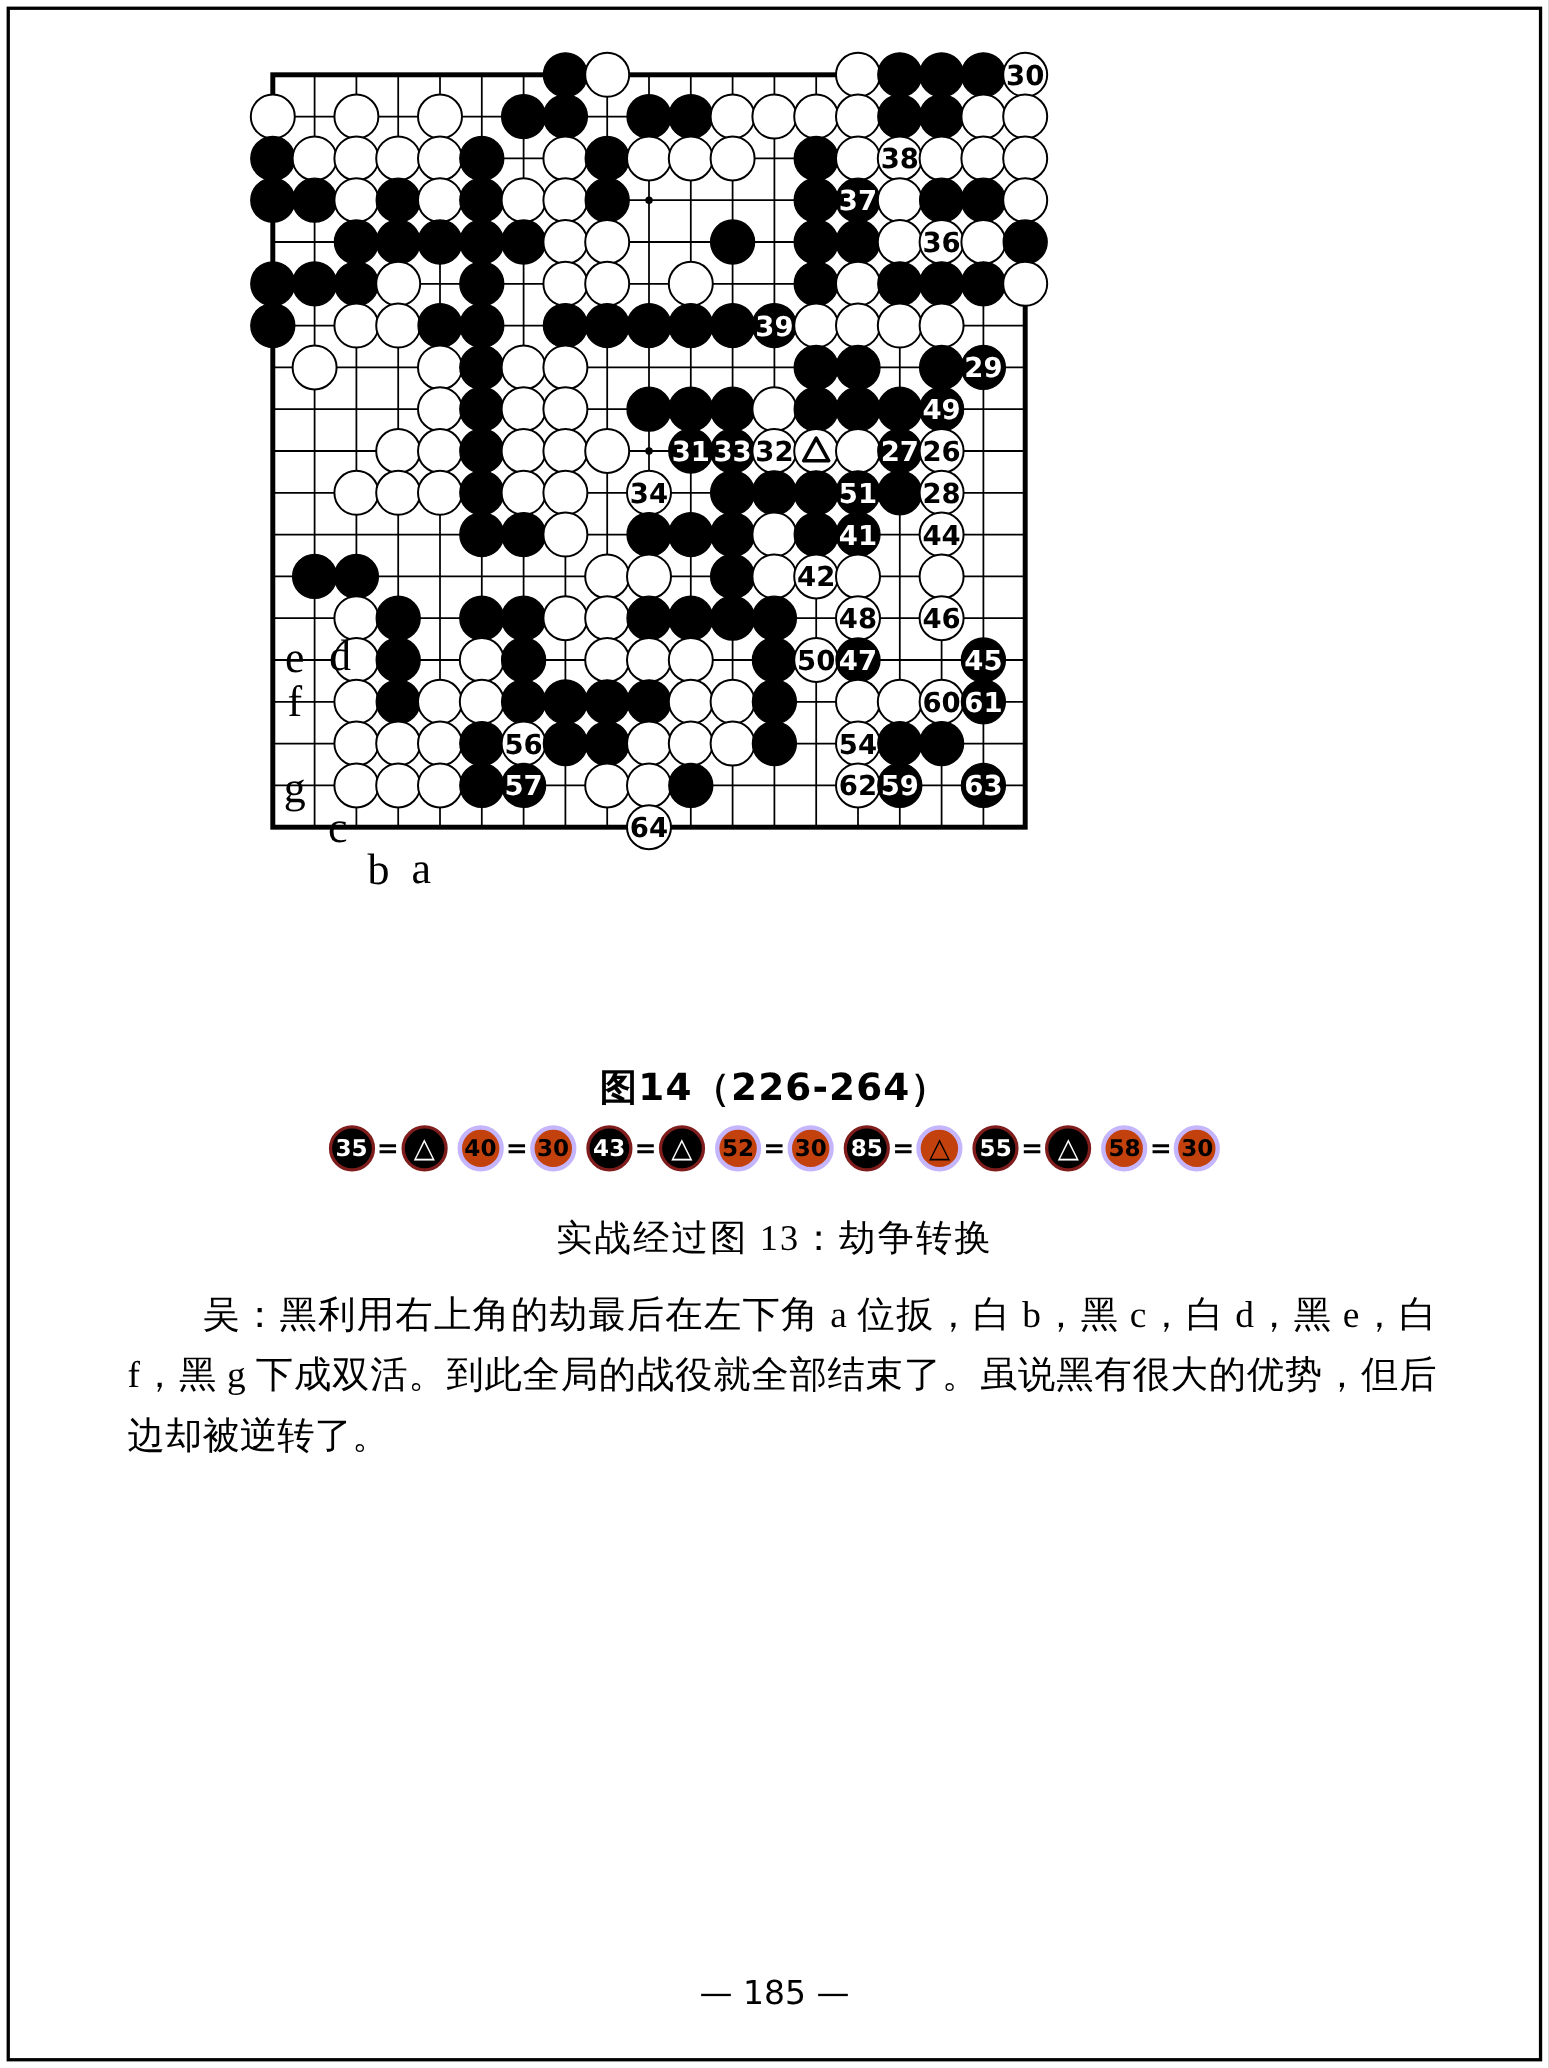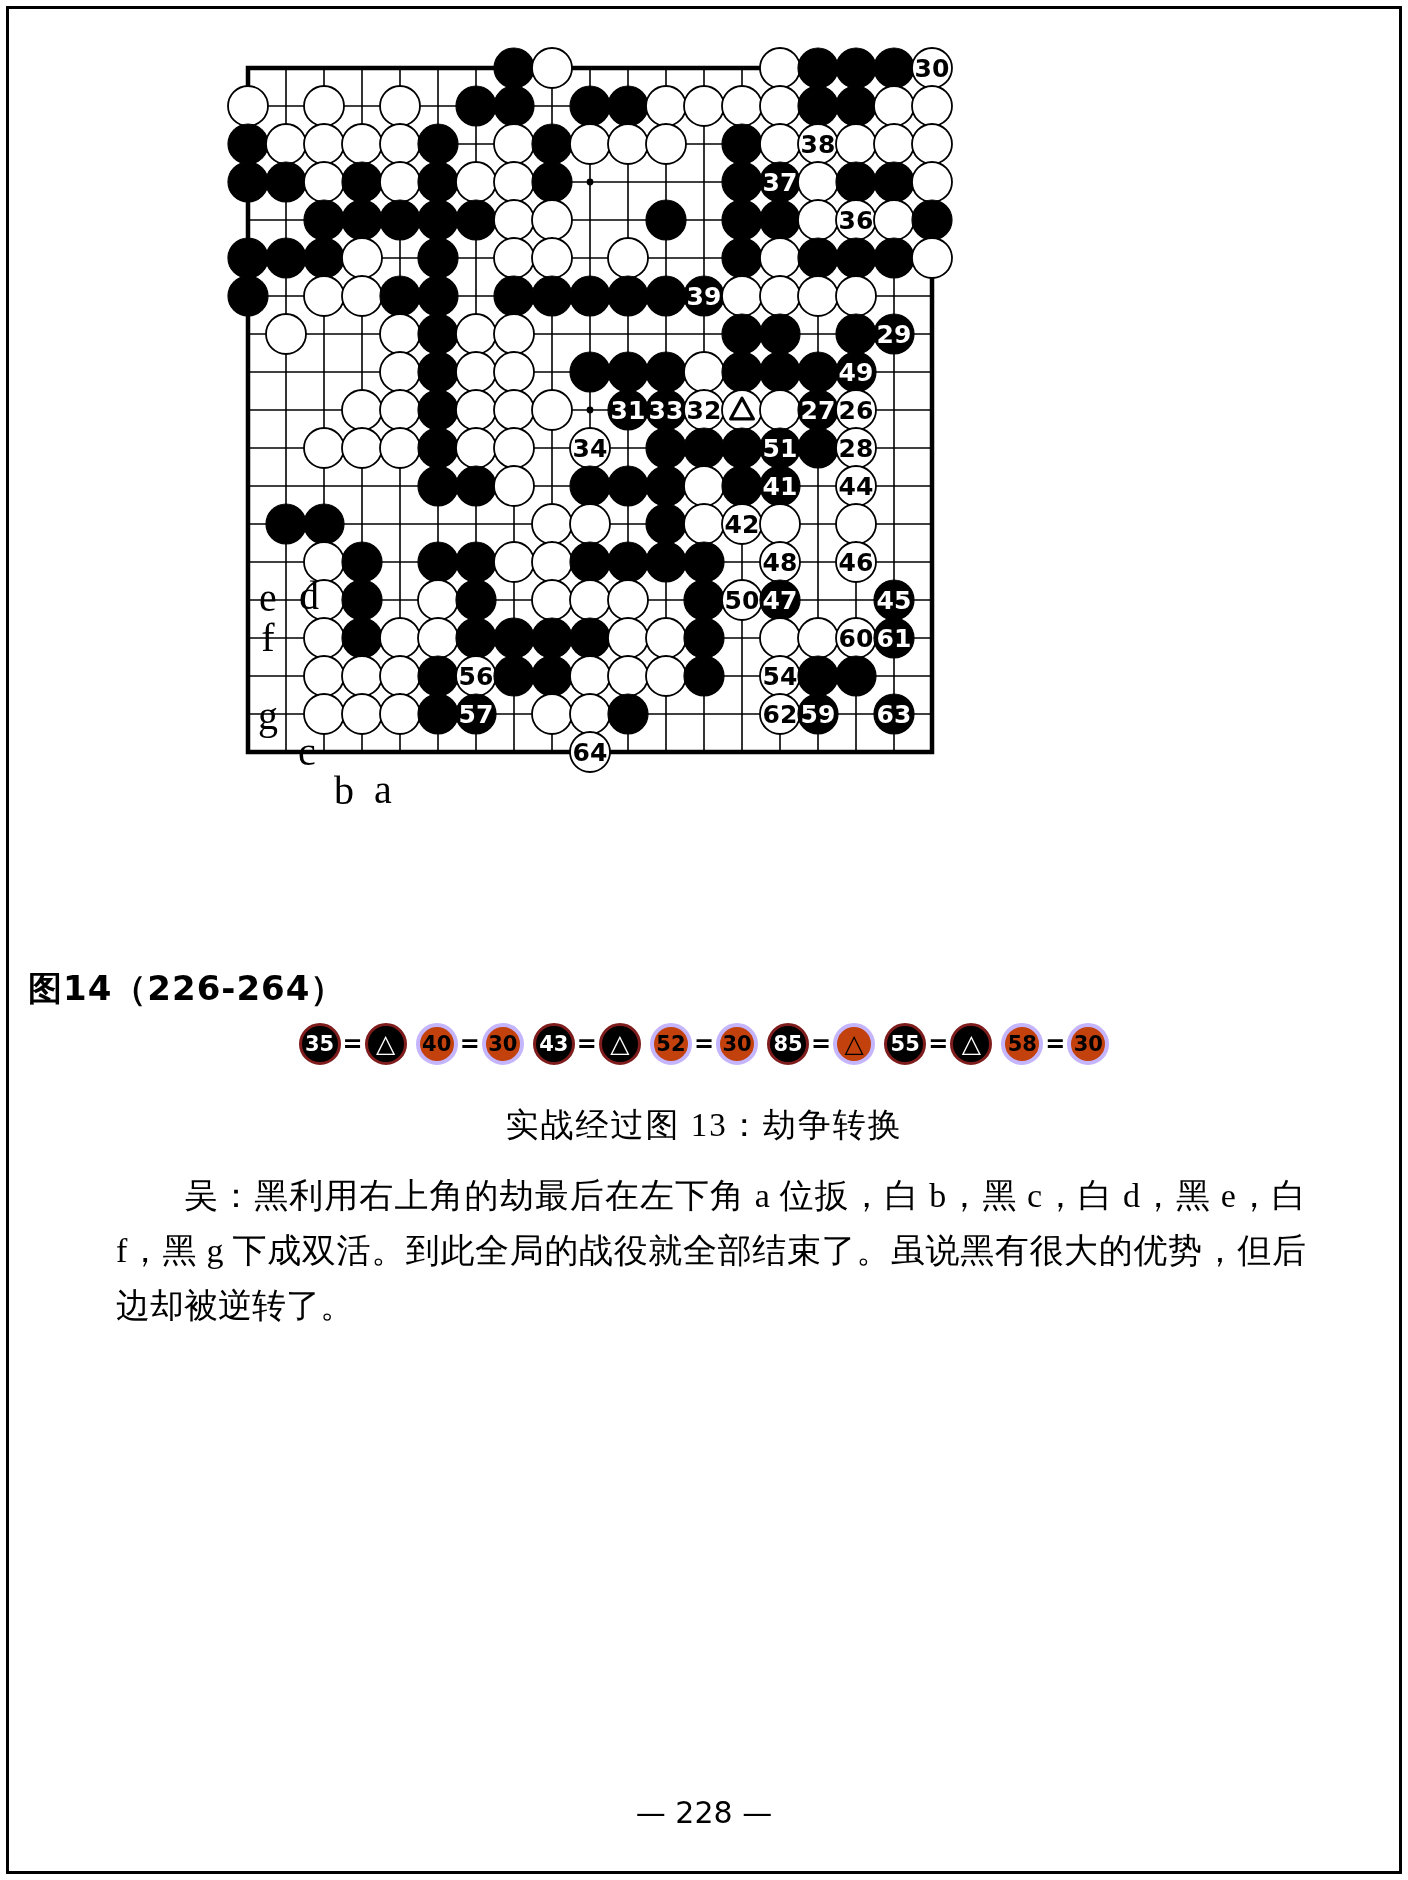--- a/index.html
+++ b/index.html
@@ -50,20 +50,21 @@
     left: 190px;
     top: 10px;
   }
 
   
   .fig-title {
     position: absolute;
     top: 938px;
     left: 0;
     width: 100%;
+    text-align: center;
     font-size: 34px;
     font-weight: bold;
     letter-spacing: 1px;
     font-family: "DejaVu Sans", sans-serif;
   }
   .legend-row {
     position: absolute;
     top: 995px;
     left: 0;
     width: 100%;
@@ -537,15 +538,15 @@
         <div style="position: absolute; left: 300px; top: 741px; width: 32px; text-align: center; font-size: 40px; font-family: &quot;Liberation Serif&quot;, serif; color: rgb(0, 0, 0); line-height: 44px;">b</div>
         <div style="position: absolute; left: 339px; top: 740px; width: 32px; text-align: center; font-size: 40px; font-family: &quot;Liberation Serif&quot;, serif; color: rgb(0, 0, 0); line-height: 44px;">a</div>
       </div>
 
     <div class="subtitle">实战经过图 13：劫争转换</div>
 
     <div class="bodytext" id="bodytext">
         <p>吴：黑利用右上角的劫最后在左下角 a 位扳，白 b，黑 c，白 d，黑 e，白 f，黑 g 下成双活。到此全局的战役就全部结束了。虽说黑有很大的优势，但后边却被逆转了。</p>
       </div>
 
-    <div class="pagenum">— 228 —</div>
+    <div class="pagenum">— 185 —</div>
   </div>
 </div>
 
 </body></html>

